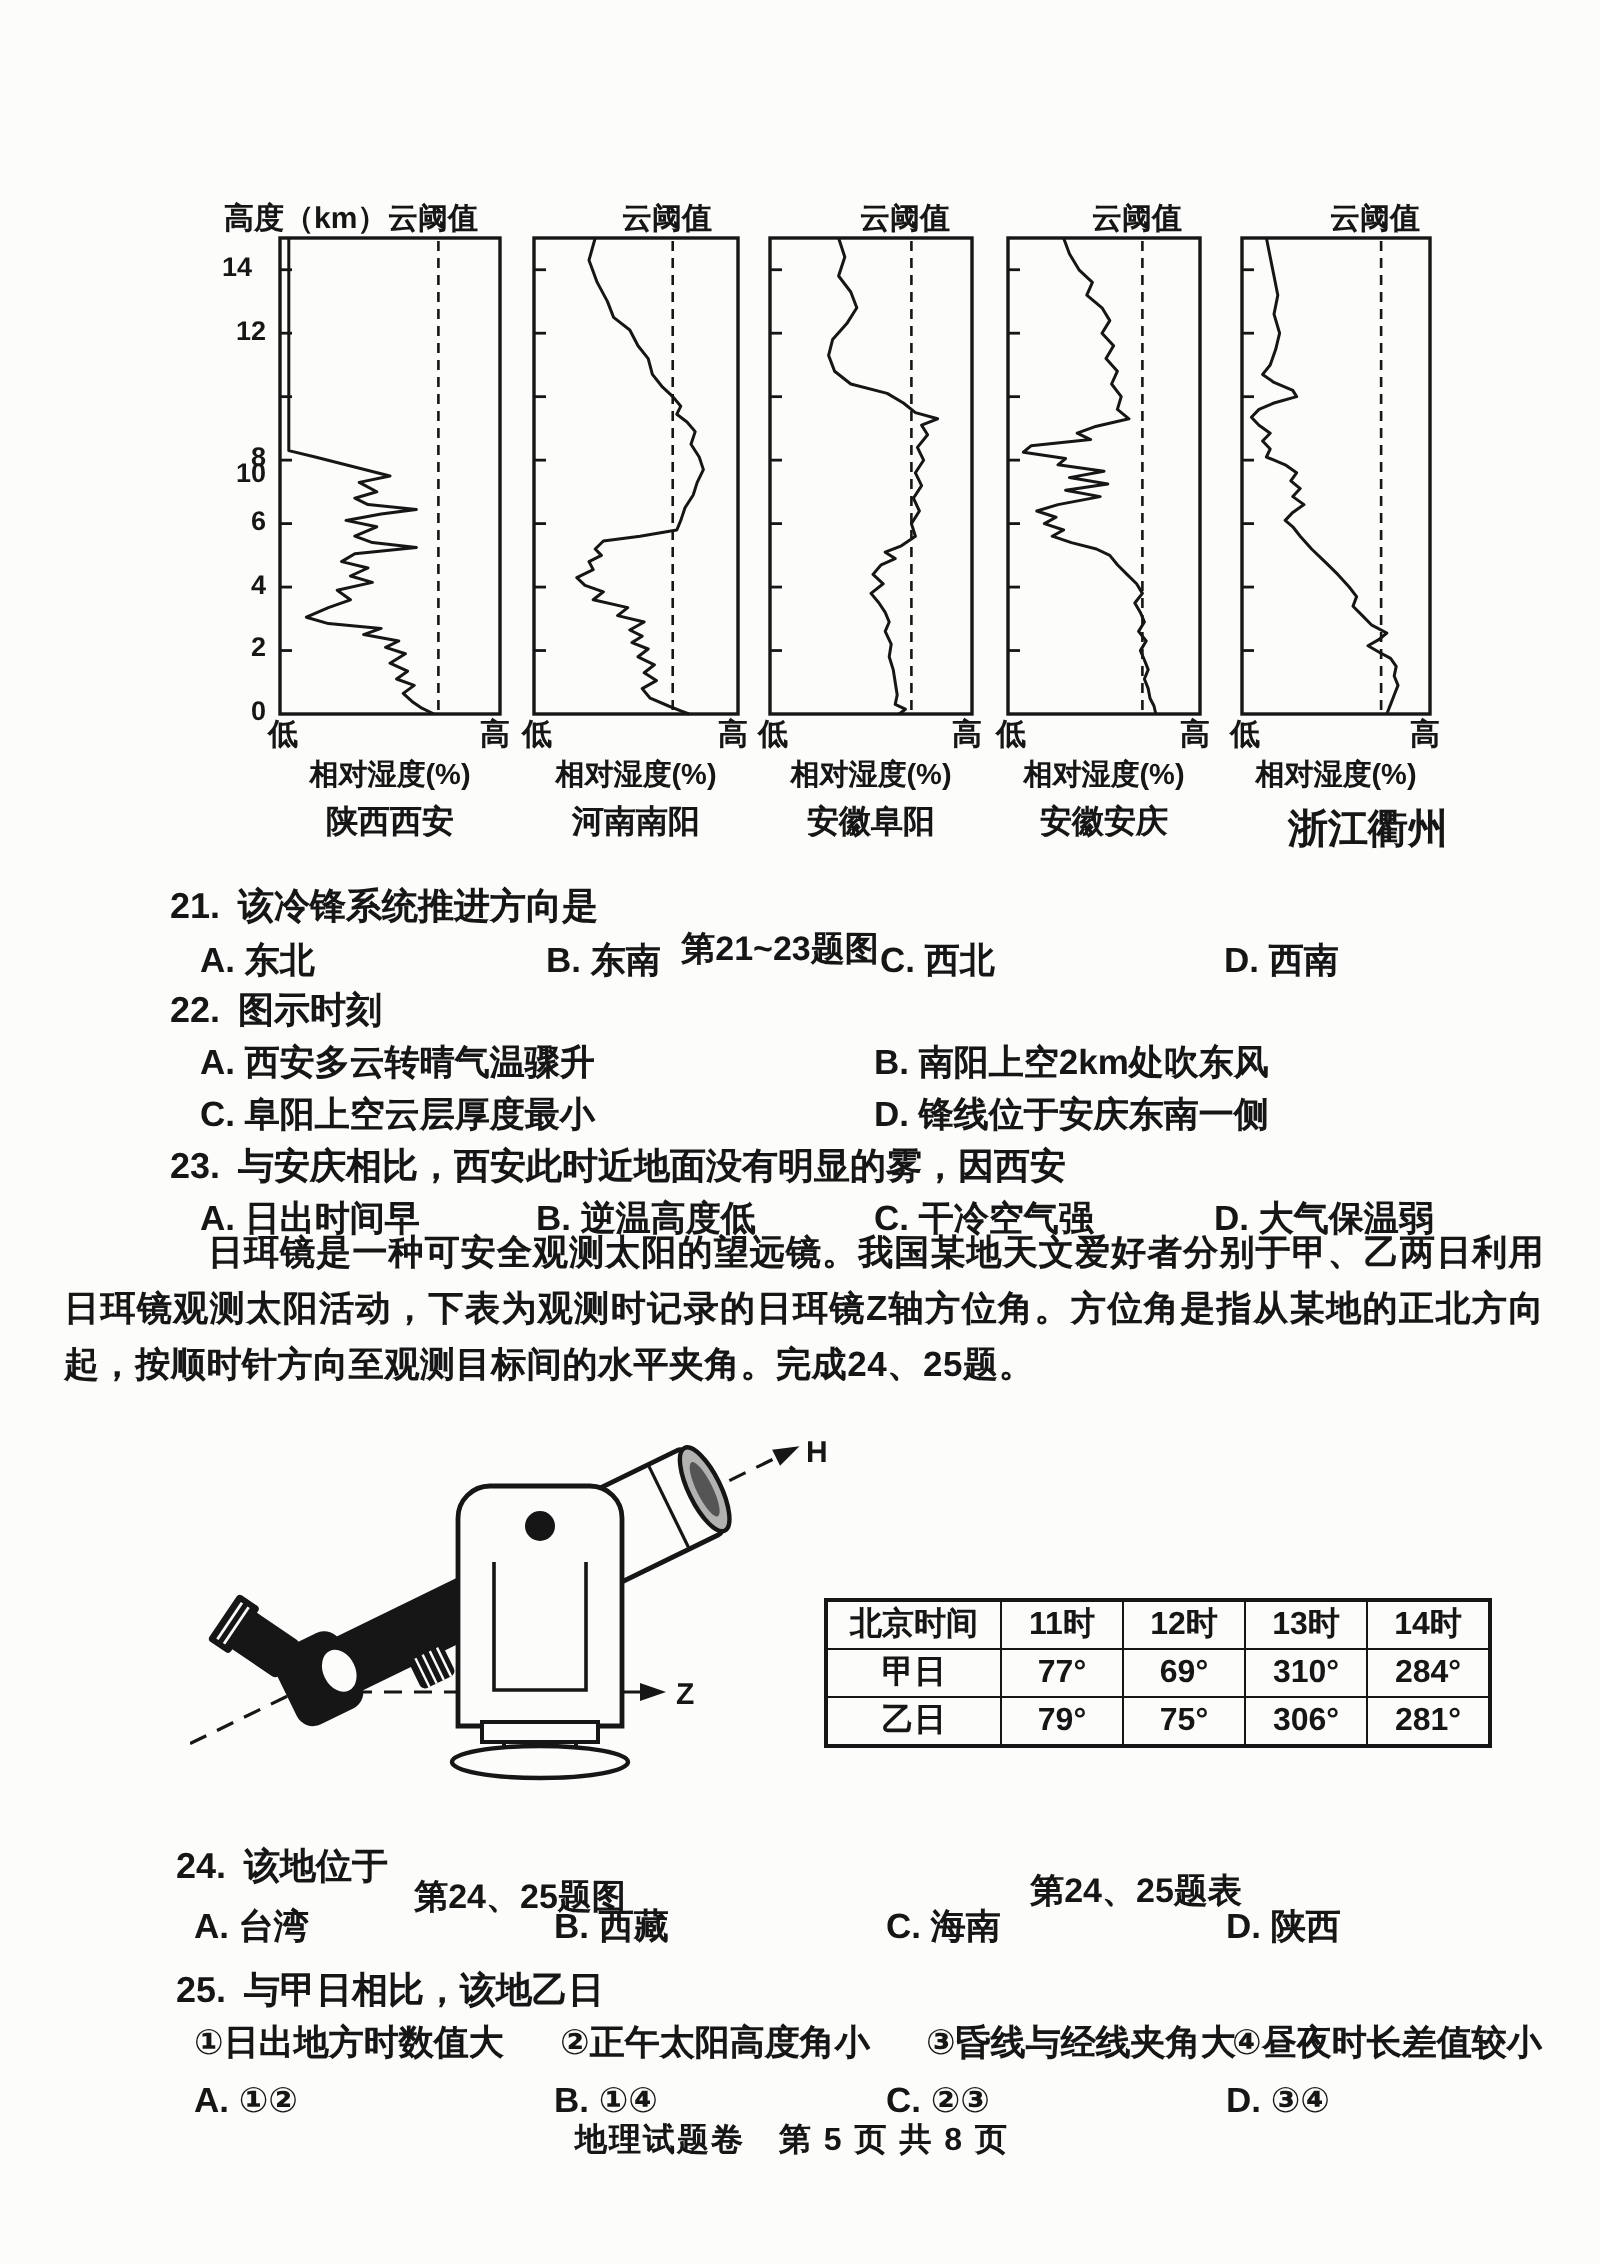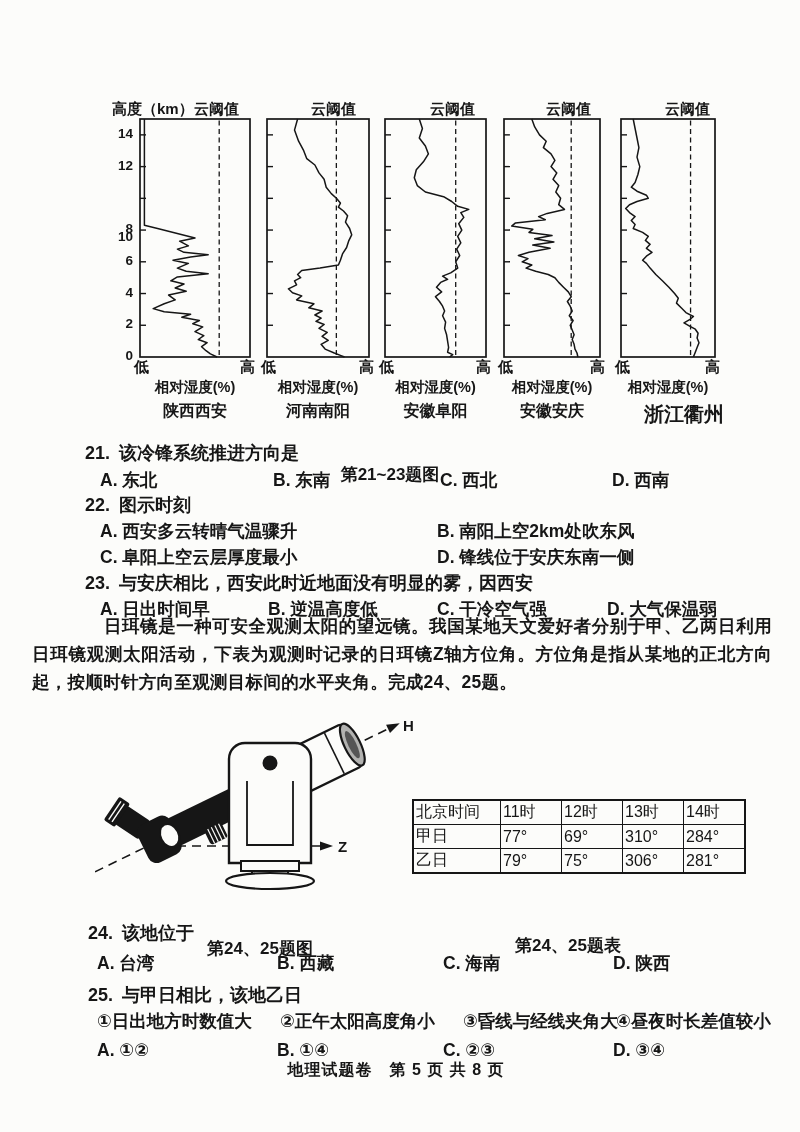--- a/index.html
+++ b/index.html
@@ -9,21 +9,21 @@
   .abs{position:absolute;}
   .intro{font-size:17.5px;line-height:28px;text-align:justify;letter-spacing:.3px;}
   .stem{font-size:18px;white-space:nowrap;}
   .stem .qnum{margin-right:9px;margin-left:23px;}
   .opt{position:absolute;font-size:17.5px;white-space:nowrap;}
   .cap{font-size:17px;text-align:center;margin-top:48px;}
   .lbl{font-size:15px;white-space:nowrap;}
   .chart{position:absolute;}
   .clbl{position:absolute;white-space:nowrap;}
   table.azi{position:absolute;border-collapse:collapse;background:#fcfcfa;}
-  table.azi td{border:1.8px solid #161616;font-size:16px;font-weight:400;
+  table.azi td{border:1.8px solid #161616;text-align:center;font-size:16px;font-weight:700;
                width:56px;height:23px;padding:0 2px;}
   table.azi td:first-child{width:82px;}
   table.azi{border:2.5px solid #161616;}
   .footer{font-size:16px;text-align:center;letter-spacing:1px;}
 </style>
 </head>
 <body>
 
 <div class="page">
 
@@ -49,21 +49,21 @@
         <div class="clbl" style="right: -4px; top: 258px; font-size: 15px;">高</div>
         <div class="clbl" style="left: -8px; right: -8px; top: 278px; text-align: center; font-size: 14.5px;">相对湿度(%)</div>
         <div class="clbl" style="left: -8px; right: -8px; top: 301px; text-align: center; font-size: 16px;">陕西西安</div>
         <div class="clbl" style="left: -28px; width: 22px; top: 248px; text-align: right; font-size: 13.5px;">0</div>
         <div class="clbl" style="left: -28px; width: 22px; top: 216.267px; text-align: right; font-size: 13.5px;">2</div>
         <div class="clbl" style="left: -28px; width: 22px; top: 184.533px; text-align: right; font-size: 13.5px;">4</div>
         <div class="clbl" style="left: -28px; width: 22px; top: 152.8px; text-align: right; font-size: 13.5px;">6</div>
         <div class="clbl" style="left: -28px; width: 22px; top: 121.067px; text-align: right; font-size: 13.5px;">8</div>
         <div class="clbl" style="left: -28px; width: 22px; top: 89.3333px; text-align: right; font-size: 13.5px; margin-top: 40px;">10</div>
         <div class="clbl" style="left: -28px; width: 22px; top: 57.6px; text-align: right; font-size: 13.5px;">12</div>
-        <div class="clbl" style="left: -28px; width: 22px; top: 25.8667px; text-align: right; font-size: 13.5px;">14</div>
+        <div class="clbl" style="left: -28px; width: 22px; top: 25.8667px; font-size: 13.5px;">14</div>
       </div>
       <div class="chart" style="left: 266px; top: 100px; width: 104px;">
         <div class="clbl" style="top: 0px; font-size: 15px; left: 45px;">云阈值</div>
         <svg width="104" height="240" style="position: absolute; left: 0px; top: 18px;">
           <rect x="1" y="1" width="102" height="238" fill="none" stroke="#161616" stroke-width="1.7"></rect>
           <line x1="70.36" y1="2.5" x2="70.36" y2="237.5" stroke="#161616" stroke-width="1.3" stroke-dasharray="5,3.5"></line>
           <line x1="1" y1="207.26666666666668" x2="7" y2="207.26666666666668" stroke="#161616" stroke-width="1.4"></line>
           <line x1="1" y1="175.53333333333333" x2="7" y2="175.53333333333333" stroke="#161616" stroke-width="1.4"></line>
           <line x1="1" y1="143.79999999999998" x2="7" y2="143.79999999999998" stroke="#161616" stroke-width="1.4"></line>
           <line x1="1" y1="112.06666666666666" x2="7" y2="112.06666666666666" stroke="#161616" stroke-width="1.4"></line>

